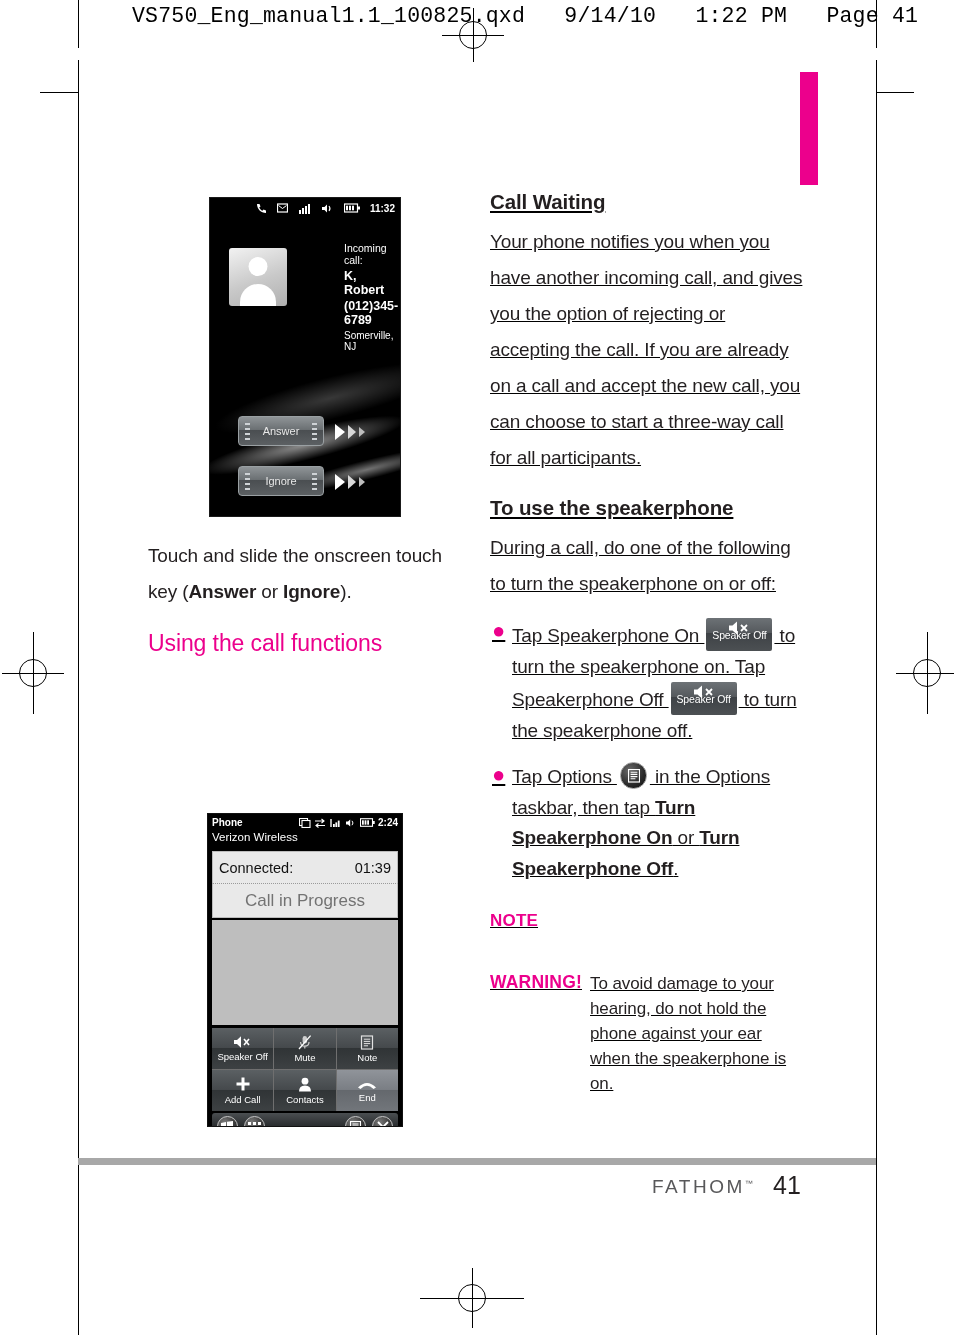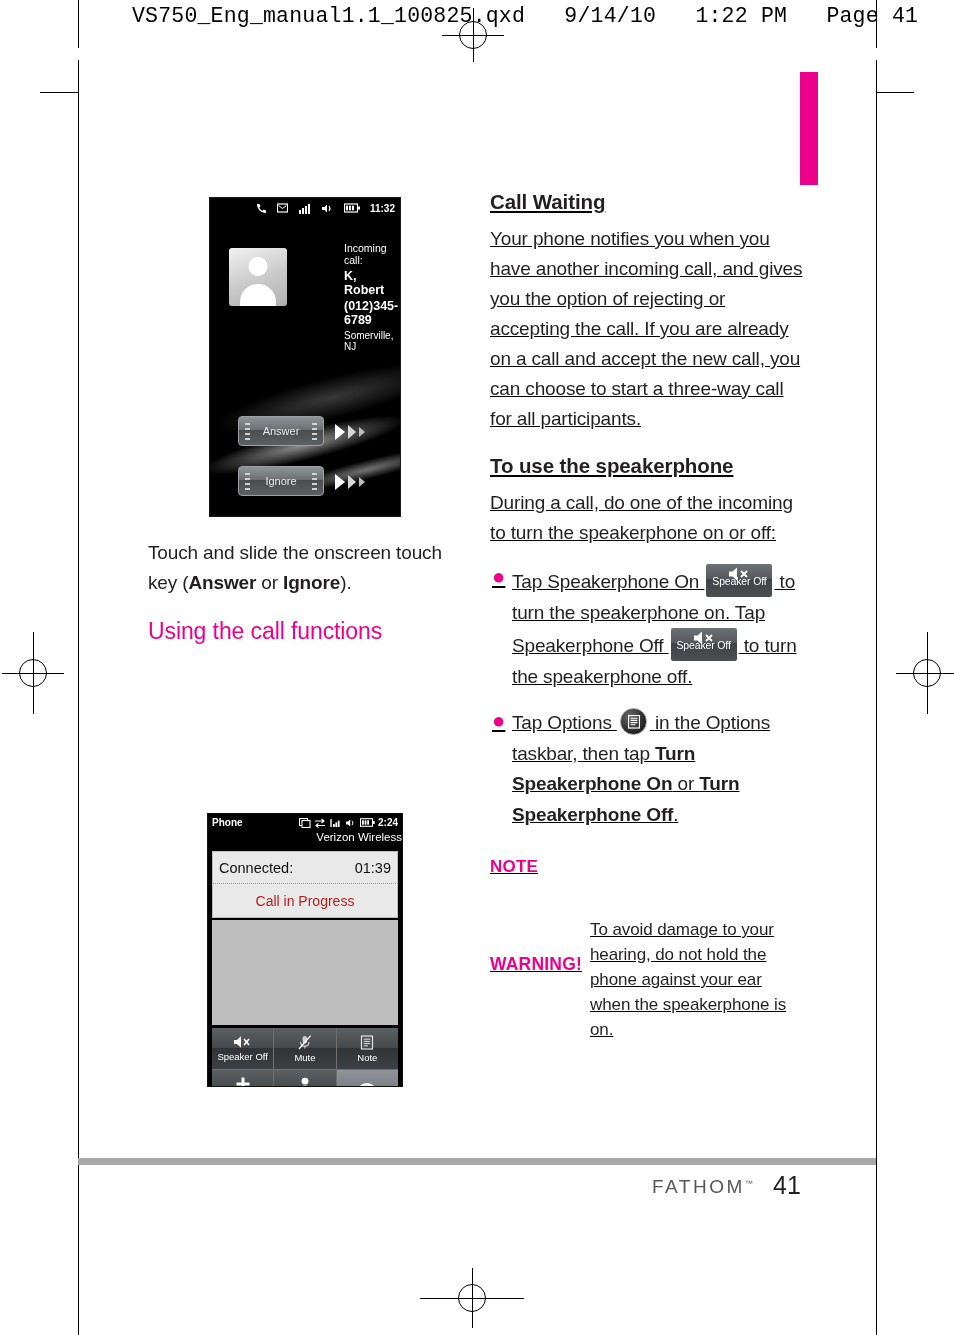--- a/index.html
+++ b/index.html
@@ -36,21 +36,21 @@
   
   .col-left  { position:absolute; left:148px; top:190px; width:310px; }
   .col-right { position:absolute; left:490px; top:190px; width:315px;text-decoration:underline; }
 
   .h2 {
     font-size: 20.5px; font-weight: 700; color:#231f20;
     letter-spacing:-0.1px; margin-bottom: 10px;
   }
   .h2.pink { color:#ec008c; font-weight:400; font-size:23px; }
   .body-p {
-    font-size: 19px; line-height: 30px; color:#231f20; letter-spacing:-0.15px;
+    font-size: 19px; line-height: 36px; color:#231f20; letter-spacing:-0.15px;
   }
   .body-p b { font-weight:700; }
   .gap { height: 20px; }
 
   
   .bullet-row { display:flex; margin-top: 16px; }
   .bullet-dot {
     color:#ec008c; font-size:22px; line-height:26px; width:22px; flex:none;
     padding-left:2px;
   }
@@ -132,41 +132,41 @@
     border:1px solid #9aa0a3; display:flex; align-items:center; justify-content:center;
   }
   .slide-btn span { color:#e8e8e8; font-size:11px; }
   .slide-btn .grip { position:absolute; top:6px; width:5px; height:18px;
     background: repeating-linear-gradient(180deg,#cfd3d6 0 2px,transparent 2px 5px); }
   .slide-btn .grip.l { left:6px; } .slide-btn .grip.r { right:6px; }
   .arrows { position:absolute; display:flex; align-items:center; gap:3px; }
   .arrows i { display:block; width:0; height:0; border-style:solid; }
 
   .phone2 {
-    position:absolute; left:207px; top:813px; width:196px; height:274px;
-    background:#000; border:1px solid #111; overflow:hidden;text-align:right;
+    position:absolute; left:207px; top:813px; width:196px; height:314px;
+    background:#000; border:1px solid #111; overflow:hidden;
   }
   .p2-title {
     height:17px; background:#000; display:flex; align-items:center;
     padding:0 4px; gap:3px;
   }
   .p2-title .nm { color:#fff; font-size:10px; font-weight:700; flex:none; }
   .p2-title .sp { flex:1; }
   .p2-title .t { color:#fff; font-size:10px; font-weight:700; }
-  .p2-carrier { height:17px; background:#000; color:#fff; font-size:11.5px; padding-left:21px; }
+  .p2-carrier { height:17px; background:#000; color:#fff; font-size:11.5px; padding-left:4px; }
   .p2-conn {
     margin:3px 4px 0 4px; height:33px; background:#e9e9e9;
     border:1px solid #bcbcbc; border-bottom:1px dotted #9a9a9a;
     display:flex; align-items:center; justify-content:space-between; padding:0 6px;
   }
   .p2-conn .a { font-size:14.5px; color:#111; }
   .p2-conn .b { font-size:14.5px; color:#111; }
   .p2-prog {
     margin:0 4px; height:34px; background:#e9e9e9; border:1px solid #bcbcbc; border-top:none;
-    display:flex; align-items:center; justify-content:center; font-size:14px; color:#b91c1c;
+    display:flex; align-items:center; justify-content:center; font-size:17px; color:#737373;
   }
   .p2-filler { margin:2px 4px 0 4px; height:105px; background:#bebebe; }
 
   .p2-grid { margin:3px 4px 0 4px; display:grid; grid-template-columns:1fr 1fr 1fr; gap:1px; background:#6f6f6f; }
   .p2-cell {
     height:41px; background:linear-gradient(180deg,#5b6063 0%,#45494c 48%,#303436 50%,#3d4143 100%);
     display:flex; flex-direction:column; align-items:center; justify-content:center; gap:2px;
   }
   .p2-cell.hl { background:linear-gradient(180deg,#90949a 0%,#7a7e84 48%,#64686d 50%,#72767b 100%); }
   .p2-cell .lbl { color:#fff; font-size:9.5px; }
@@ -428,21 +428,21 @@
     </div>
   </div>
 
   <div class="col-right">
     <div class="h2">Call Waiting</div>
     <div class="body-p">Your phone notifies you when you have another incoming call, and gives you the option of rejecting or accepting the call. If you are already on a call and accept the new call, you can choose to start a three-way call for all participants.</div>
 
     <div class="gap"></div>
 
     <div class="h2">To use the speakerphone</div>
-    <div class="body-p">During a call, do one of the incoming to turn the speakerphone on or off:</div>
+    <div class="body-p">During a call, do one of the following to turn the speakerphone on or off:</div>
 
     <div class="bullet-row">
       <div class="bullet-dot">●</div>
       <div class="bullet-text">
         <span>Tap Speakerphone On </span><span class="inline-btn">
           <svg class="spk" width="26" height="16" viewBox="0 0 26 16">
             <path d="M3 5.6 L6.5 5.6 L11 1.5 L11 14.5 L6.5 10.4 L3 10.4 Z" fill="#fff"></path>
             <path d="M15 5 L21 11 M21 5 L15 11" stroke="#fff" stroke-width="1.8"></path>
           </svg>
           <span class="lbl">Speaker Off</span>
@@ -466,21 +466,21 @@
           </svg>
         </span><span> in the Options taskbar, then tap </span><b>Turn Speakerphone On</b><span> or </span><b>Turn Speakerphone Off</b><span>.</span>
       </div>
     </div>
 
     <div class="note-block">
       <div class="note-lbl" style="width:68px;">NOTE</div>
     </div>
 
     <div class="note-block" style="margin-top:40px;">
-      <div class="note-lbl w" style="width:100px;margin-top:36px;">WARNING!</div>
+      <div class="note-lbl w" style="width:100px;">WARNING!</div>
       <div class="note-body">To avoid damage to your hearing, do not hold the phone against your ear when the speakerphone is on.</div>
     </div>
   </div>
 
   <div class="footer-rule"></div>
   <div class="fathom">
     <span>FATHOM</span><sup>™</sup>
   </div>
   <div class="pageno">41</div>
 

